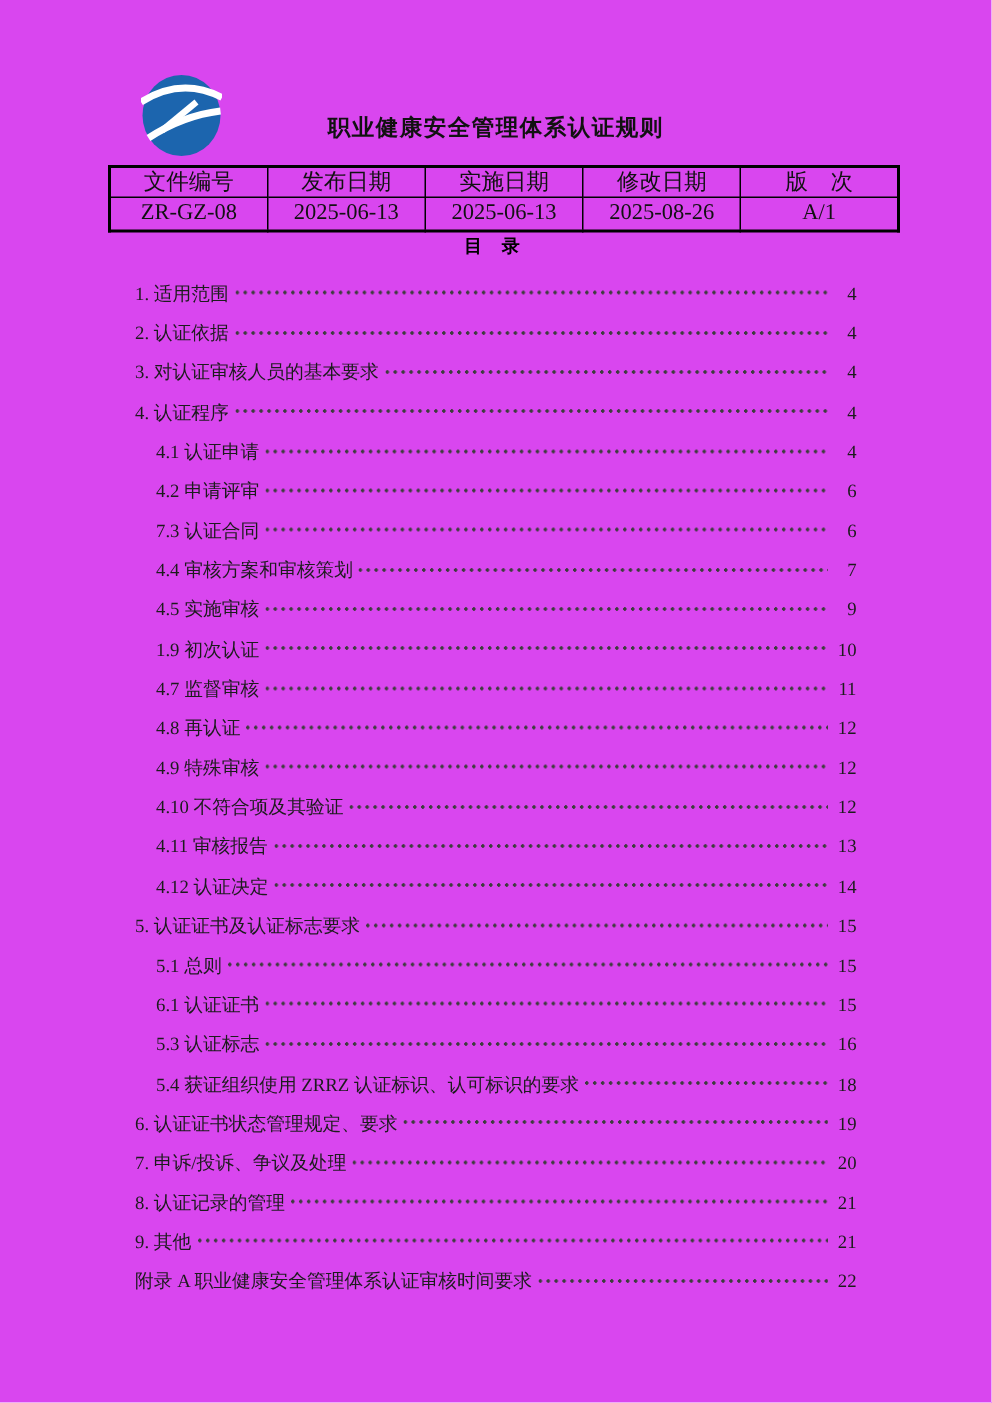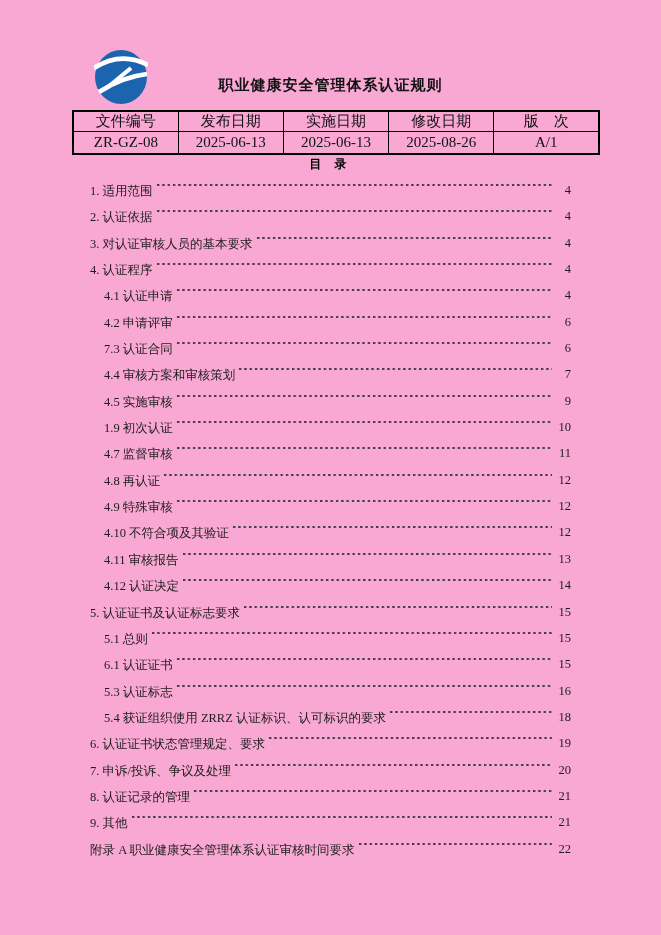--- a/index.html
+++ b/index.html
@@ -1,19 +1,19 @@
 <!DOCTYPE html>
 <html><head>
 <meta charset="utf-8">
 <style>
   html,body{margin:0;padding:0;background:#ffffff;}
   .page{
     position:relative;
     width:661px;height:935px;
-    background:#f9a8d4;
+    background:#d946ef;
     font-family:"Liberation Serif","DejaVu Serif",serif;
     color:#1c1c1c;
     overflow:hidden;
   }
   
   .logo{position:absolute;left:94px;top:46px;width:54px;height:60px;}
   
   .doc-title{
     position:absolute;left:0;right:0;top:76px;
     text-align:center;font-size:15px;font-weight:bold;
@@ -30,21 +30,21 @@
   .info-table tr.hdr td{height:19px;}
   .info-table tr.val td{height:21px;}
   
   .toc-title{
     position:absolute;left:0;right:0;top:156px;
     text-align:center;font-size:12px;font-weight:bold;
     letter-spacing:5px;color:#000;
   }
   .toc-list{position:absolute;left:90px;top:183px;width:481px;}
   .toc-row{
-    display:flex;align-items:flex-start;
+    display:flex;align-items:center;
     height:26.35px;font-size:12.5px;white-space:nowrap;
   }
   .toc-row.lvl2{padding-left:14px;}
   .toc-label{flex:0 0 auto;}
   .toc-leader{
     flex:1 1 auto;height:4px;margin:0 3px 2px 4px;
     background-image:radial-gradient(circle at 1.2px 2px,#3d3d3d 1px,transparent 1.35px);
     background-size:5.3px 4px;background-repeat:repeat-x;
     background-position:left bottom;
   }

